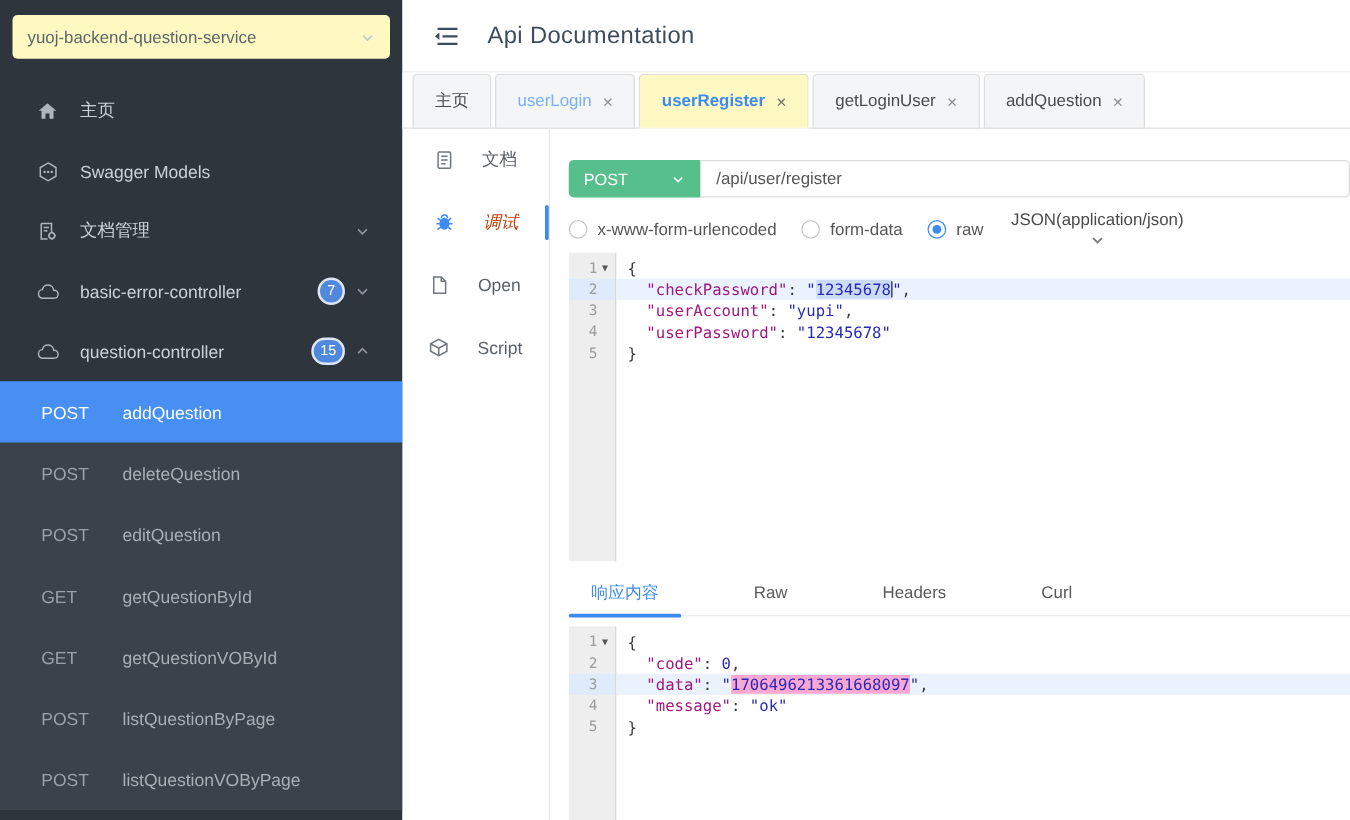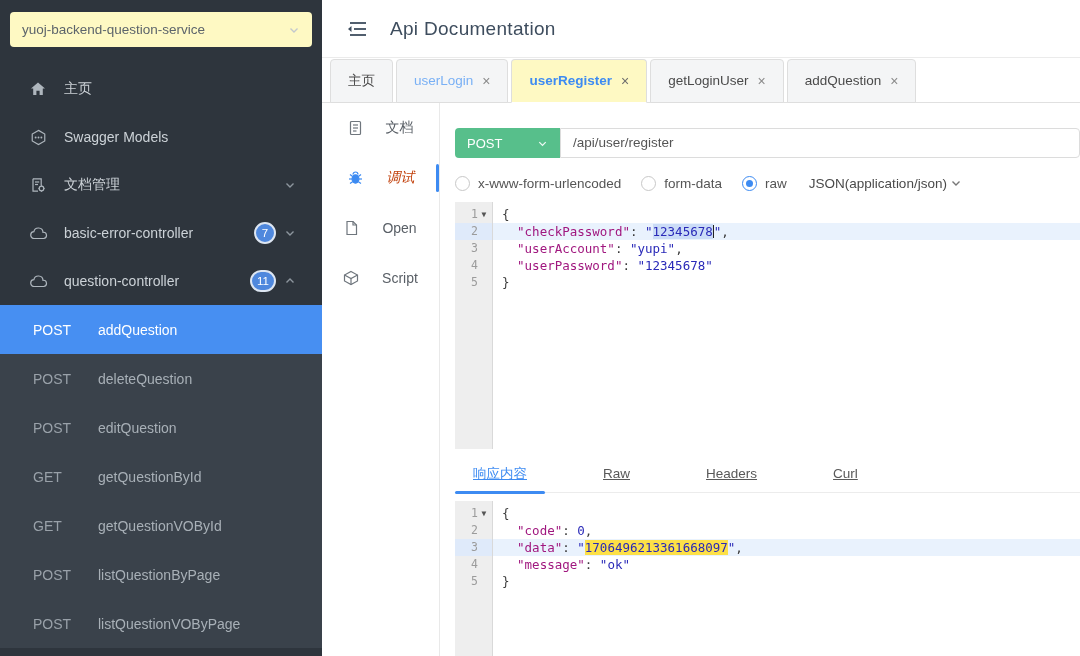--- a/index.html
+++ b/index.html
@@ -67,31 +67,31 @@
     padding:0 12px; font-size:13.5px; color:#555; background:#fff; white-space:nowrap; overflow:hidden; }
 
   .seg-tabs { margin-top:12px; height:38px; flex:0 0 38px; border-bottom:1px solid #ececec;
     display:flex; font-size:13.5px; color:#595959; }
   .seg-tab { padding:0 18px; margin-right:22px; display:flex; align-items:center; position:relative;
     cursor:pointer; }
   .seg-tab.active { color:#3d8bf2; }
   .seg-tab.active::after { content:""; position:absolute; left:0; right:0; bottom:-2px; height:3px;
     background:#3d8bf2; border-radius:2px; }
   .resp-tabs { margin-top:6px; }
-  .resp-tabs .seg-tab { margin-right:40px;text-decoration:underline; }
+  .resp-tabs .seg-tab { margin-right:40px; }
 
   .body-type-row { margin-top:10px; height:30px; flex:0 0 30px; display:flex; align-items:center;
     font-size:13.5px; color:#555; }
   .radio-group { display:flex; align-items:center; margin-right:20px; cursor:pointer; }
   .radio { width:15px; height:15px; border-radius:50%; border:1px solid #c8c8c8; background:#fff;
     margin-right:8px; position:relative; flex:0 0 15px; }
   .radio.checked { border-color:#3d8bf2; }
   .radio.checked::after { content:""; position:absolute; left:3px; top:3px; width:7px; height:7px;
     border-radius:50%; background:#3d8bf2; }
-  .content-type { margin-left:2px; color:#4a4a4a; display:flex; align-items:center; gap:3px; cursor:pointer; }
+  .content-type { margin-left:2px; color:#4a4a4a; display:flex; align-items:center; gap:3px; cursor:pointer;flex-direction:column; }
   .content-type .ct-caret { color:#777; display:flex; }
 
   
   .editor { display:flex; font-family:"DejaVu Sans Mono", monospace; font-size:12.5px;
     line-height:17px; background:#fff; overflow:hidden; }
   .req-editor { margin-top:4px; height:247px; flex:0 0 247px; }
   .resp-editor { margin-top:8px; flex:1; }
   .gutter { width:38px; flex:0 0 38px; background:#eeeeee; border-right:1px solid #d9d9d9;
     padding-top:4px; }
   .g-row { height:17px; display:flex; align-items:center; justify-content:flex-end;
@@ -100,21 +100,21 @@
   .g-num { }
   .g-fold { width:12px; font-size:8px; color:#555; text-align:center; cursor:pointer; }
   .code { flex:1; padding-top:4px; min-width:0; cursor:text; }
   .code-line { height:17px; padding-left:9px; white-space:pre; color:#3a3a3a; }
   .code-line.active { background:#e9f2fd; }
   .tk-key { color:#a0177f; }
   .tk-str { color:#2929b8; }
   .tk-num { color:#2929b8; }
   .tk-brace { color:#3a3a3a; }
   .tk-sel { background:#cbdcf7; }
-  .tk-sel2 { background:#fde047; }
+  .tk-sel2 { background:#f9a8d4; }
   .caret-bar { display:inline-block; width:1px; height:13px; background:#222; vertical-align:-2px; }
 </style>
 </head>
 <body>
 
 <div class="app">
 
   <aside class="sidebar">
     <div class="svc-select">
       <span class="svc-text">yuoj-backend-question-service</span>
@@ -184,21 +184,21 @@
           </span>
         </div>
         <div class="nav-item">
           <span class="nv-icon">
             <svg width="18" height="13" viewBox="0 0 18 13" fill="none" stroke="currentColor" stroke-width="1.2">
               <path d="M4.4 11.5a3.4 3.4 0 0 1-.5-6.8A4.6 4.6 0 0 1 13 5.3a3.1 3.1 0 0 1 .7 6.2z"></path>
             </svg>
           </span>
           <span class="nv-label">question-controller</span>
           <span class="nv-right">
-            <span class="badge">11</span>
+            <span class="badge">15</span>
             <span class="chev">
               <svg width="12" height="12" viewBox="0 0 12 12" fill="none" stroke="currentColor" stroke-width="1.4">
                 <polyline points="2.5,7.5 6,4 9.5,7.5"></polyline>
               </svg>
             </span>
           </span>
         </div>
       </nav>
     <div class="endpoints" id="endpoint-list">
         <div class="ep-row selected">

